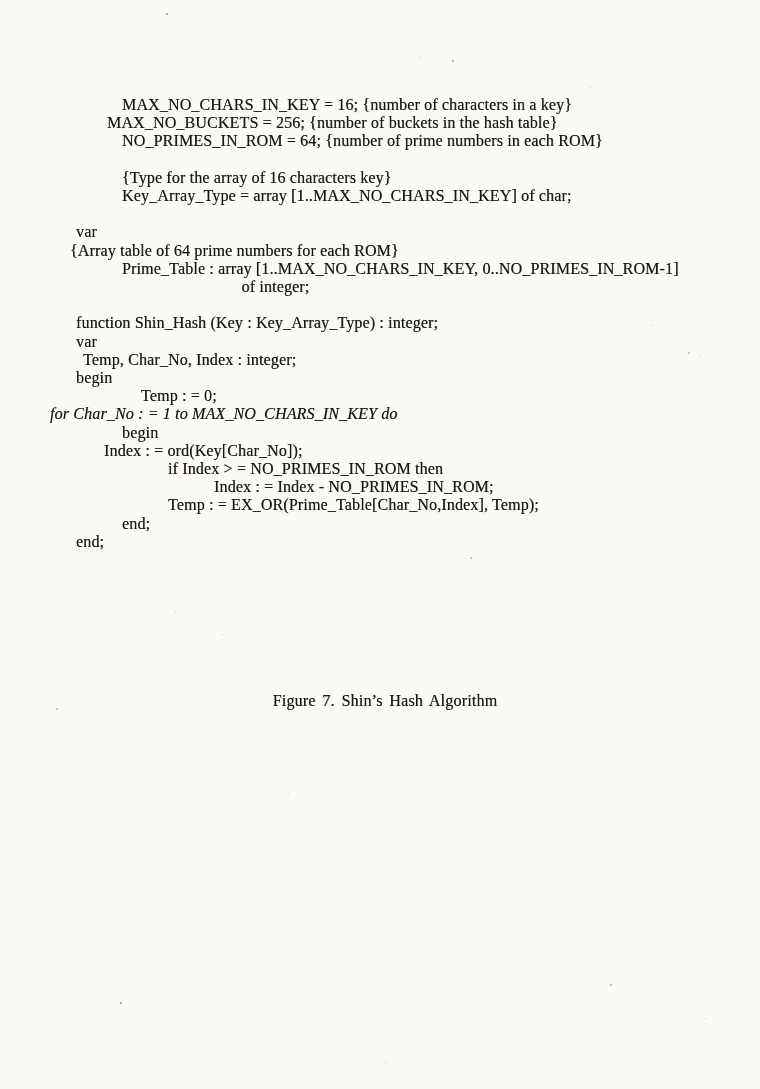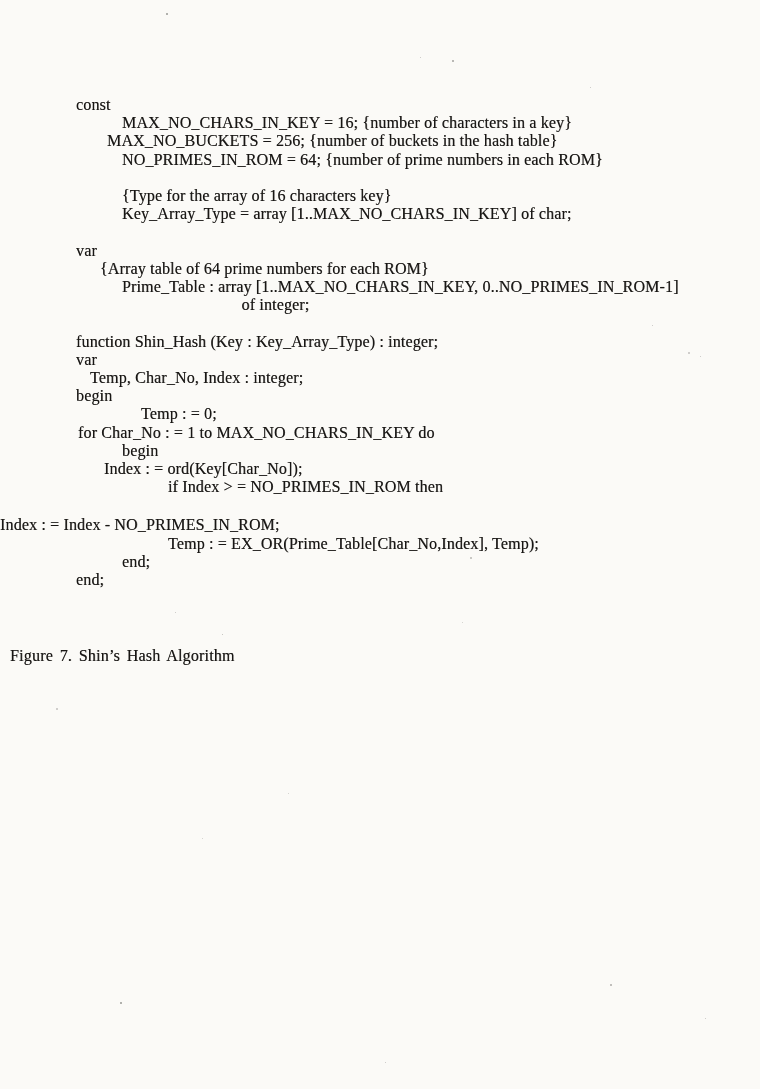--- a/index.html
+++ b/index.html
@@ -30,65 +30,64 @@
     
     text-shadow: 0.35px 0.25px 0 rgba(24,22,20,0.55);
   }
   .code-line {
     white-space: pre;
   }
   .figure-caption {
     position: absolute;
     left: 0;
     right: 0;
-    top: 646px;
+    top: 691px;
     padding-left: 10px;
-    text-align: left;
+    text-align: center;
     font-size: 16px;
     line-height: 19px;
     letter-spacing: 0.2px;
     word-spacing: 2.5px;
     color: var(--ink, #181614);
     text-shadow: 0.35px 0.25px 0 rgba(24,22,20,0.55);
   }
   .speck {
     position: absolute;
     background: #3a3834;
     border-radius: 50%;
     pointer-events: none;
   }
 </style>
 </head>
 <body style="background: rgb(251, 250, 247);">
 
 <div class="page">
   <div class="code-listing">
-      <div class="code-line" style="padding-left: 76px;">const</div>
       <div class="code-line" style="padding-left: 122px;">MAX_NO_CHARS_IN_KEY = 16; {number of characters in a key}</div>
       <div class="code-line" style="padding-left: 107px;">MAX_NO_BUCKETS = 256; {number of buckets in the hash table}</div>
       <div class="code-line" style="padding-left: 122px;">NO_PRIMES_IN_ROM = 64; {number of prime numbers in each ROM}</div>
       <div class="code-line" style="padding-left: 76px;">&nbsp;</div>
       <div class="code-line" style="padding-left: 122px;">{Type for the array of 16 characters key}</div>
       <div class="code-line" style="padding-left: 122px;">Key_Array_Type = array [1..MAX_NO_CHARS_IN_KEY] of char;</div>
       <div class="code-line" style="padding-left: 76px;">&nbsp;</div>
       <div class="code-line" style="padding-left: 76px;">var</div>
-      <div class="code-line" style="padding-left: 100px;">{Array table of 64 prime numbers for each ROM}</div>
+      <div class="code-line" style="padding-left: 70px;">{Array table of 64 prime numbers for each ROM}</div>
       <div class="code-line" style="padding-left: 122px;">Prime_Table : array [1..MAX_NO_CHARS_IN_KEY, 0..NO_PRIMES_IN_ROM-1]</div>
       <div class="code-line" style="padding-left: 241.6px;">of integer;</div>
       <div class="code-line" style="padding-left: 76px;">&nbsp;</div>
       <div class="code-line" style="padding-left: 76px;">function Shin_Hash (Key : Key_Array_Type) : integer;</div>
       <div class="code-line" style="padding-left: 76px;">var</div>
-      <div class="code-line" style="padding-left: 56px; margin-left: 34px;">Temp, Char_No, Index : integer;</div>
+      <div class="code-line" style="padding-left: 83px;">Temp, Char_No, Index : integer;</div>
       <div class="code-line" style="padding-left: 76px;">begin</div>
       <div class="code-line" style="padding-left: 122px; margin-left: 19px;">Temp : = 0;</div>
-      <div class="code-line" style="padding-left: 78px;">for Char_No : = 1 to MAX_NO_CHARS_IN_KEY do</div>
+      <div class="code-line" style="padding-left: 50px; font-style: italic;">for Char_No : = 1 to MAX_NO_CHARS_IN_KEY do</div>
       <div class="code-line" style="padding-left: 122px;">begin</div>
       <div class="code-line" style="padding-left: 104px;">Index : = ord(Key[Char_No]);</div>
       <div class="code-line" style="padding-left: 168px;">if Index &gt; = NO_PRIMES_IN_ROM then</div>
-      <div class="code-line" style=" margin-top: 20px;">Index : = Index - NO_PRIMES_IN_ROM;</div>
+      <div class="code-line" style="padding-left: 214px;">Index : = Index - NO_PRIMES_IN_ROM;</div>
       <div class="code-line" style="padding-left: 168px;">Temp : = EX_OR(Prime_Table[Char_No,Index], Temp);</div>
       <div class="code-line" style="padding-left: 122px;">end;</div>
       <div class="code-line" style="padding-left: 76px;">end;</div>
     </div>
 
   <div class="figure-caption">Figure 7. Shin’s Hash Algorithm</div>
 
   <div id="specks">
       <div class="speck" style="left: 166px; top: 13px; width: 2px; height: 2px; opacity: 0.5;"></div>
       <div class="speck" style="left: 420px; top: 57px; width: 1px; height: 1px; opacity: 0.3;"></div>

